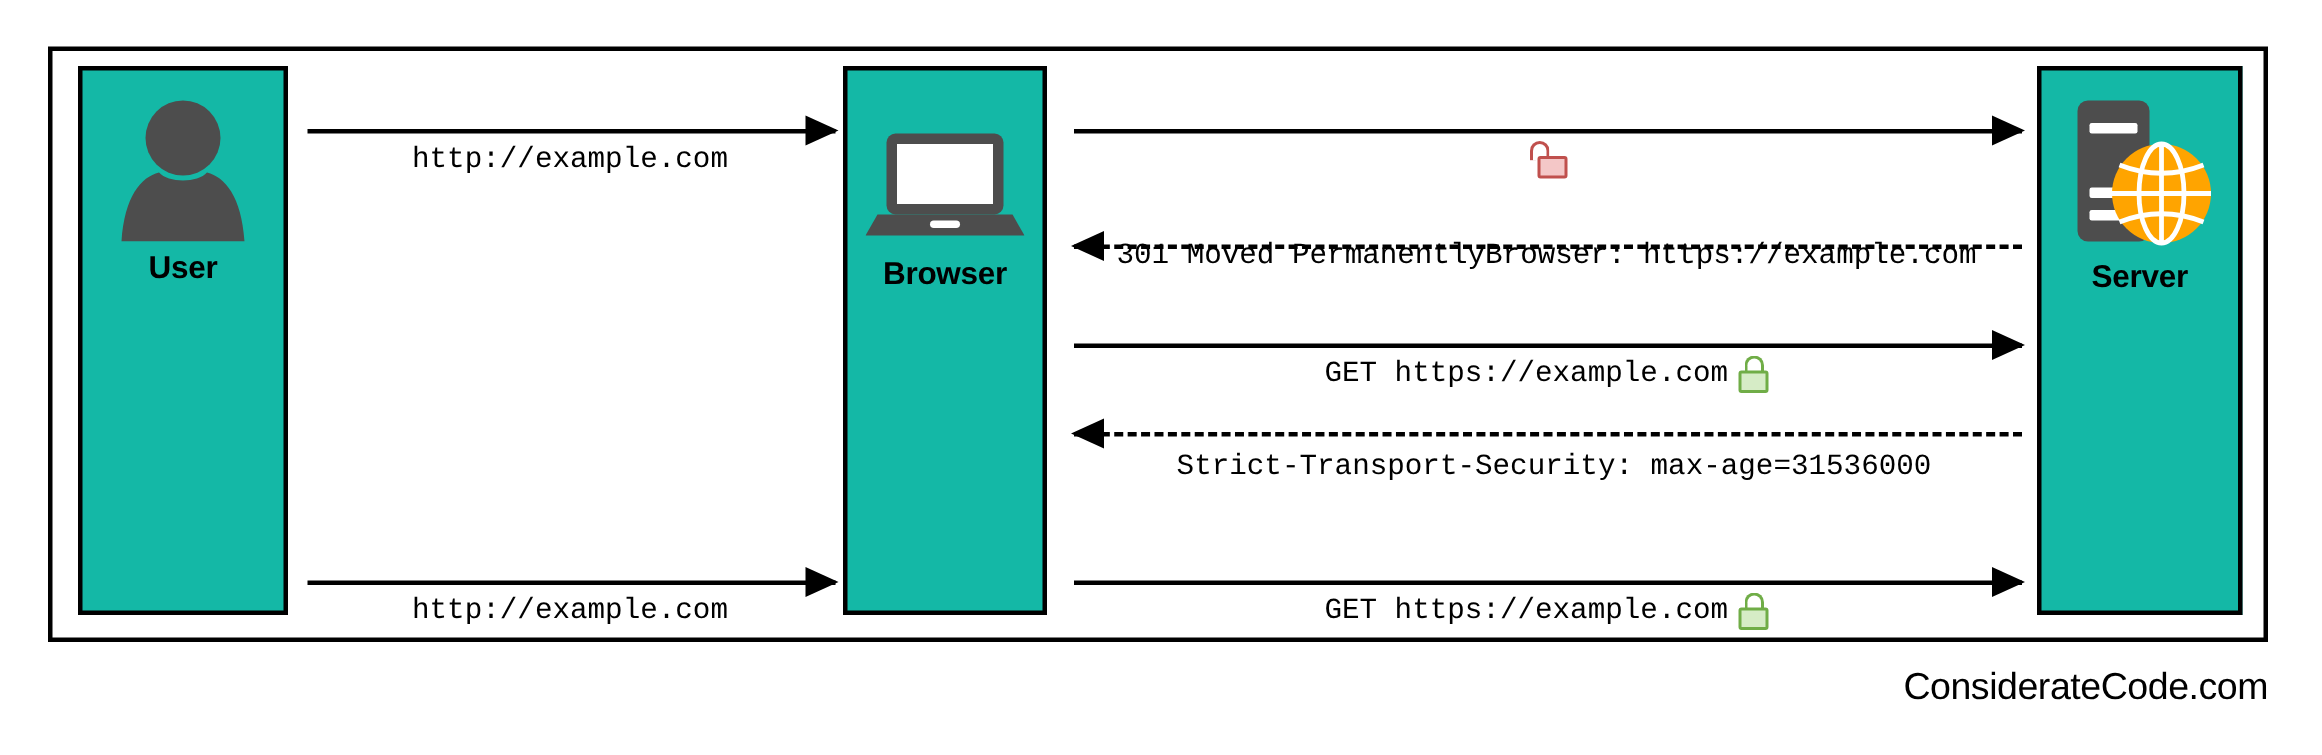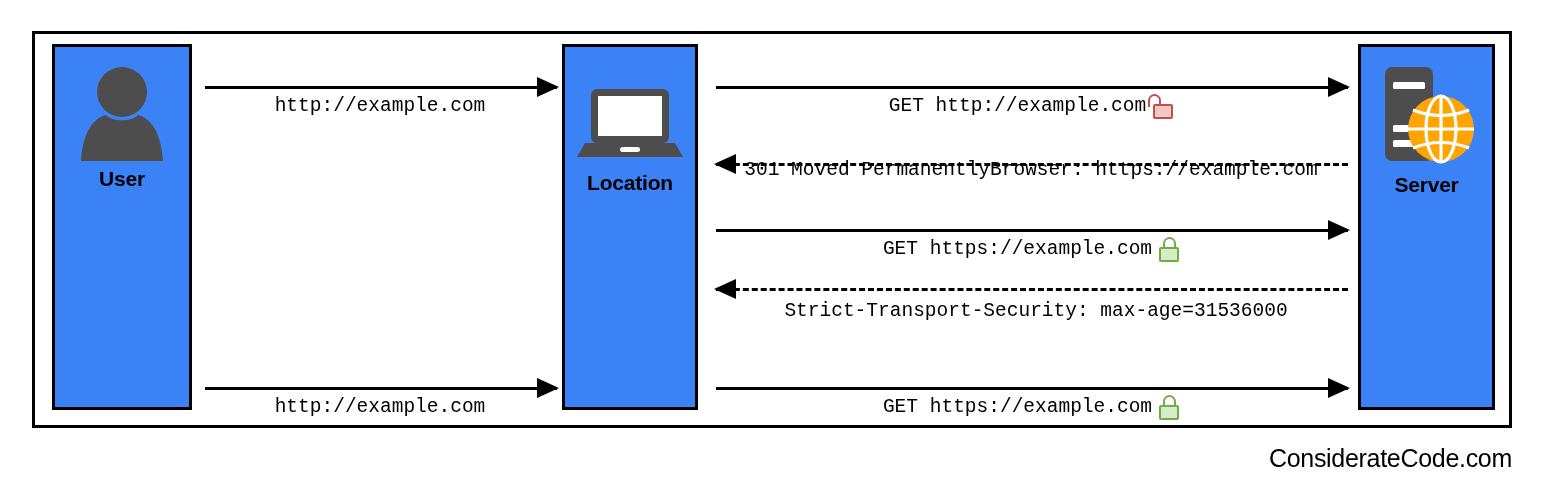--- a/index.html
+++ b/index.html
@@ -28,21 +28,21 @@
     border: 3px solid #000000;
     box-sizing: border-box;
     background: #ffffff;
   }
 
   
   .actor-box {
     position: absolute;
     border: 3px solid #000000;
     box-sizing: border-box;
-    background: #3b82f6;
+    background: #14b8a6;
     display: flex;
     flex-direction: column;
     align-items: center;
   }
   .actor-user    { left: 52px;   top: 44px; width: 140px; height: 366px; }
   .actor-browser { left: 562px;  top: 44px; width: 136px; height: 366px; }
   .actor-server  { left: 1358px; top: 44px; width: 137px; height: 366px; }
 
   .actor-icon {
     margin-top: 18px;
@@ -201,21 +201,21 @@
 
   <div class="actor-box actor-browser">
     <div class="actor-icon">
       <svg width="106" height="76" viewBox="0 0 106 76" aria-hidden="true">
         <rect x="14" y="4" width="78" height="54" rx="6" fill="#4d4d4d"></rect>
         <rect x="21" y="11" width="64" height="40" fill="#ffffff"></rect>
         <path d="M8 58 L98 58 L106 72 L0 72 Z" fill="#4d4d4d"></path>
         <rect x="43" y="62" width="20" height="5" rx="2.5" fill="#ffffff"></rect>
       </svg>
     </div>
-    <div class="actor-label">Location</div>
+    <div class="actor-label">Browser</div>
   </div>
 
   <div class="actor-box actor-server">
     <div class="actor-icon">
       <svg width="104" height="102" viewBox="0 0 104 102" aria-hidden="true">
 
         <rect x="10" y="4" width="48" height="94" rx="7" fill="#4d4d4d"></rect>
         <rect x="18" y="19" width="32" height="7" rx="1.5" fill="#ffffff"></rect>
         <rect x="18" y="62" width="38" height="7" rx="1.5" fill="#ffffff"></rect>
         <rect x="18" y="77" width="38" height="7" rx="1.5" fill="#ffffff"></rect>
@@ -235,21 +235,20 @@
 
   <div class="msg-label" style="left:205px; top:52px; width:350px; height:28px;">
     <span class="ln">http://example.com</span>
   </div>
   <div class="msg" style="left:205px; top:86px; width:352px;">
     <div class="msg-line"></div>
     <div class="arrow-head right"></div>
   </div>
 
   <div class="msg-label" style="left:716px; top:52px; width:630px; height:28px;">
-    <span class="ln">GET http://example.com</span>
     <span class="lock open">
       <span class="shackle"></span>
         <span class="body"></span>
     </span>
   </div>
   <div class="msg" style="left:716px; top:86px; width:632px;">
     <div class="msg-line"></div>
     <div class="arrow-head right"></div>
   </div>
 

